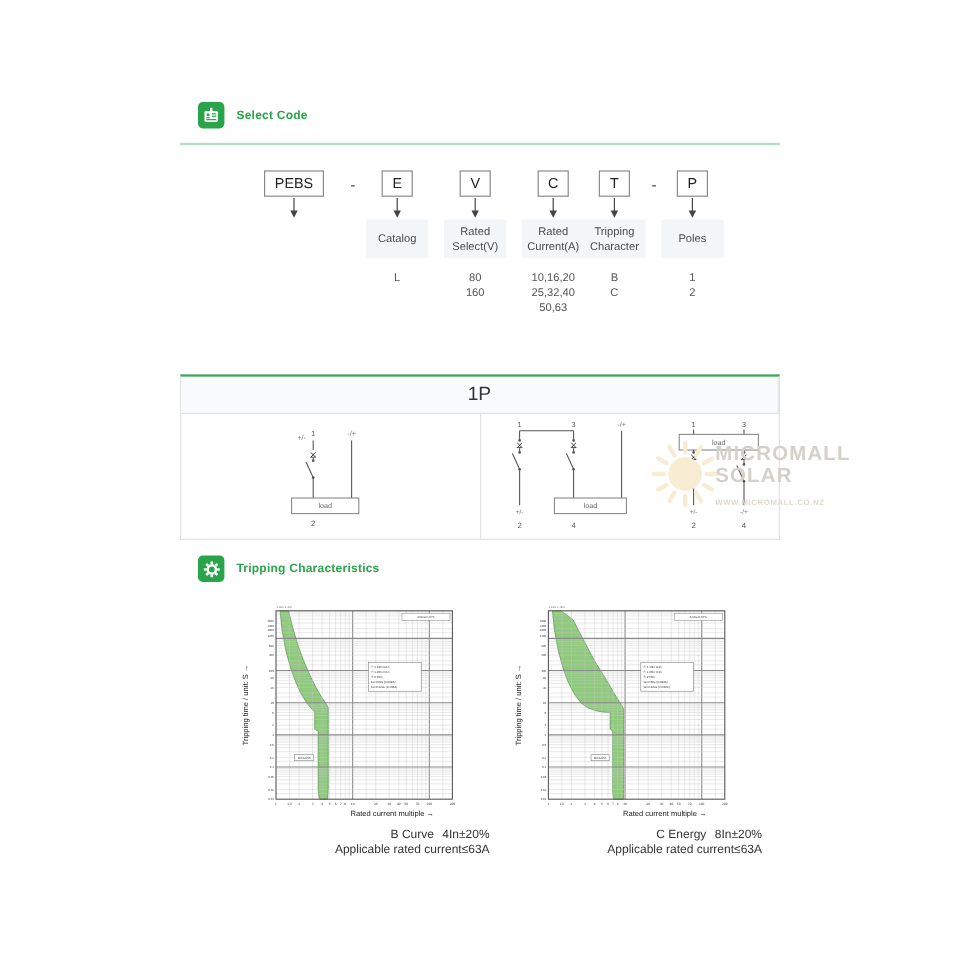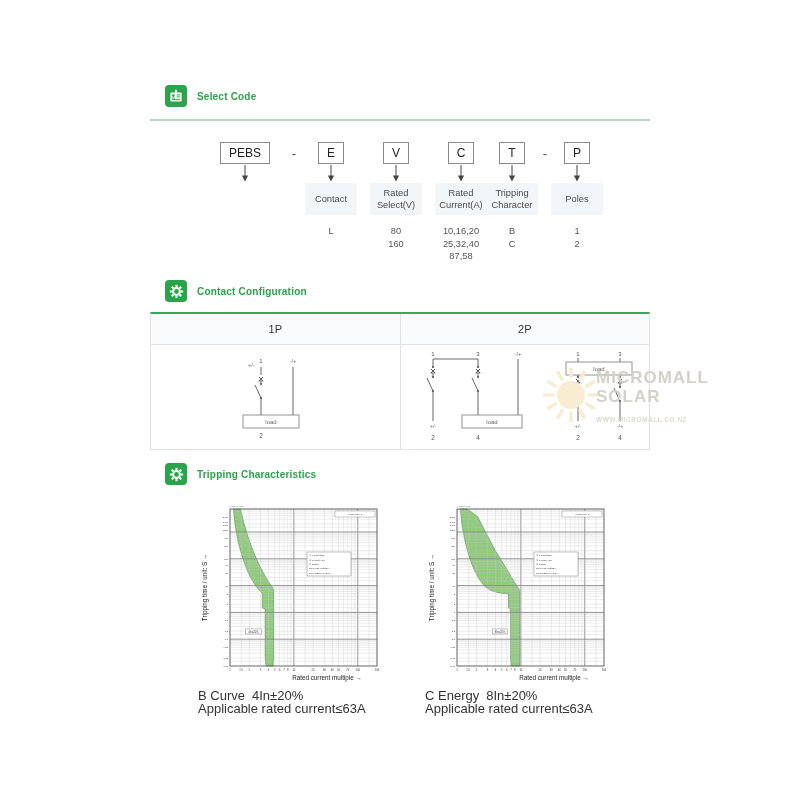--- a/index.html
+++ b/index.html
@@ -28,38 +28,38 @@
              line-height:12px;text-align:center;}
   .values{margin-top:10px;font-size:9.3px;color:#555;line-height:12.5px;text-align:center;}
   .dash{position:absolute;top:0;height:22px;width:12px;display:flex;align-items:center;
         justify-content:center;font-size:13px;color:#444;}
 
   
   #cc-table{position:absolute;left:150px;top:312px;width:500px;border-top:2px solid #35a956;
             border-left:1px solid #dfe3e6;border-right:1px solid #dfe3e6;border-bottom:1px solid #dfe3e6;
             box-sizing:border-box;background:#fff;}
   .cc-head{display:flex;height:30px;background:#fafbfc;border-bottom:1px solid #dfe3e6;}
-  .cc-hcell{flex:1;display:flex;align-items:center;justify-content:center;font-size:11px;color:#333;}
+  .cc-hcell{flex:1;display:flex;align-items:center;justify-content:center;font-size:16px;color:#333;}
   .cc-hcell:first-child{border-right:1px solid #dfe3e6;}
   .cc-body{display:flex;height:104px;}
   .cc-cell{flex:1;display:flex;align-items:center;justify-content:center;gap:14px;}
   .cc-cell:first-child{border-right:1px solid #dfe3e6;}
 
   
   #watermark{position:absolute;left:540px;top:362px;width:200px;height:72px;pointer-events:none;}
   #wm-sun{position:absolute;left:0px;top:2px;}
   #wm-text{position:absolute;left:56px;top:6px;color:#d4d1cb;font-weight:bold;
            font-size:17px;letter-spacing:1px;line-height:19px;}
   #wm-url{font-size:6.5px;font-weight:bold;color:#ded9cd;letter-spacing:.5px;margin-top:4px;}
 
   
   .trip-chart{position:absolute;top:497px;}
   #trip-chart-0{left:200px;}
   #trip-chart-1{left:427px;}
-  .cap{position:absolute;top:689px;width:210px;text-align:left;font-size:13px;color:#333;line-height:13px;}
+  .cap{position:absolute;top:689px;width:210px;text-align:right;font-size:10px;color:#333;line-height:13px;}
   #cap-0{left:198px;}
   #cap-1{left:425px;}
   .cap .tol{margin-left:7px;}
 </style>
 </head>
 <body>
 
 <div class="page">
 
   <div class="sec" id="sec1">
@@ -87,21 +87,21 @@
         </svg>
       </div>
       <div class="dash" style="left: 138px;">-</div>
       <div class="part" style="left: 155px; width: 52px;">
         <div class="code-box">E</div>
         <svg width="10" height="17" viewBox="0 0 10 17" class="arrow-svg">
           <line x1="5" y1="0" x2="5" y2="11" stroke="#444" stroke-width="1"></line>
           <polygon points="5,16.5 1.9,10.5 8.1,10.5" fill="#444"></polygon>
         </svg>
         <div class="label-box">
-          <div>Contact</div>
+          <div>Catalog</div>
         </div>
         <div class="values">
           <div>L</div>
         </div>
       </div>
       <div class="part" style="left: 220px; width: 52px;">
         <div class="code-box">V</div>
         <svg width="10" height="17" viewBox="0 0 10 17" class="arrow-svg">
           <line x1="5" y1="0" x2="5" y2="11" stroke="#444" stroke-width="1"></line>
           <polygon points="5,16.5 1.9,10.5 8.1,10.5" fill="#444"></polygon>
@@ -121,21 +121,21 @@
           <line x1="5" y1="0" x2="5" y2="11" stroke="#444" stroke-width="1"></line>
           <polygon points="5,16.5 1.9,10.5 8.1,10.5" fill="#444"></polygon>
         </svg>
         <div class="label-box">
           <div>Rated</div>
           <div>Current(A)</div>
         </div>
         <div class="values">
           <div>10,16,20</div>
           <div>25,32,40</div>
-          <div>87,58</div>
+          <div>50,63</div>
         </div>
       </div>
       <div class="part" style="left: 336px; width: 52px;">
         <div class="code-box">T</div>
         <svg width="10" height="17" viewBox="0 0 10 17" class="arrow-svg">
           <line x1="5" y1="0" x2="5" y2="11" stroke="#444" stroke-width="1"></line>
           <polygon points="5,16.5 1.9,10.5 8.1,10.5" fill="#444"></polygon>
         </svg>
         <div class="label-box">
           <div>Tripping</div>
@@ -156,43 +156,24 @@
         <div class="label-box">
           <div>Poles</div>
         </div>
         <div class="values">
           <div>1</div>
           <div>2</div>
         </div>
       </div>
     </div>
 
-  <div class="sec" id="sec2">
-    <span class="sec-icon">
-      <svg width="15" height="15" viewBox="0 0 15 15">
-          <g id="gear1">
-            <line x1="11.8" y1="7.5" x2="14.1" y2="7.5" stroke="#fff" stroke-width="2.1"></line>
-            <line x1="10.540559159102155" y1="10.540559159102154" x2="12.166904755831213" y2="12.166904755831213" stroke="#fff" stroke-width="2.1"></line>
-            <line x1="7.5" y1="11.8" x2="7.5" y2="14.1" stroke="#fff" stroke-width="2.1"></line>
-            <line x1="4.459440840897846" y1="10.540559159102155" x2="2.8330952441687867" y2="12.166904755831213" stroke="#fff" stroke-width="2.1"></line>
-            <line x1="3.2" y1="7.500000000000001" x2="0.9000000000000004" y2="7.500000000000001" stroke="#fff" stroke-width="2.1"></line>
-            <line x1="4.4594408408978445" y1="4.459440840897846" x2="2.8330952441687858" y2="2.8330952441687867" stroke="#fff" stroke-width="2.1"></line>
-            <line x1="7.499999999999999" y1="3.2" x2="7.499999999999999" y2="0.9000000000000004" stroke="#fff" stroke-width="2.1"></line>
-            <line x1="10.540559159102154" y1="4.4594408408978445" x2="12.166904755831212" y2="2.8330952441687858" stroke="#fff" stroke-width="2.1"></line>
-            <circle cx="7.5" cy="7.5" r="3.4" fill="none" stroke="#fff" stroke-width="2"></circle>
-          </g>
-        </svg>
-    </span>
-    <h2 class="sec-title">Contact Configuration</h2>
-  </div>
 
   <div id="cc-table">
     <div class="cc-head">
       <div class="cc-hcell">1P</div>
-      <div class="cc-hcell">2P</div>
     </div>
     <div class="cc-body">
       <div class="cc-cell">
         <svg id="ckt-1p" width="120" height="92" viewBox="0 0 120 92">
             <text x="40" y="16" font-size="6" fill="#777" text-anchor="end">+/-</text>
             <text x="46" y="12" font-size="6" fill="#555" text-anchor="middle">1</text>
             <line x1="46" y1="16" x2="46" y2="24" stroke="#555" stroke-width="0.9"></line>
             <line x1="44" y1="26" x2="48" y2="30" stroke="#333" stroke-width="0.8"></line>
             <line x1="48" y1="26" x2="44" y2="30" stroke="#333" stroke-width="0.8"></line>
             <line x1="43.6" y1="30" x2="48.4" y2="30" stroke="#333" stroke-width="0.7"></line>

